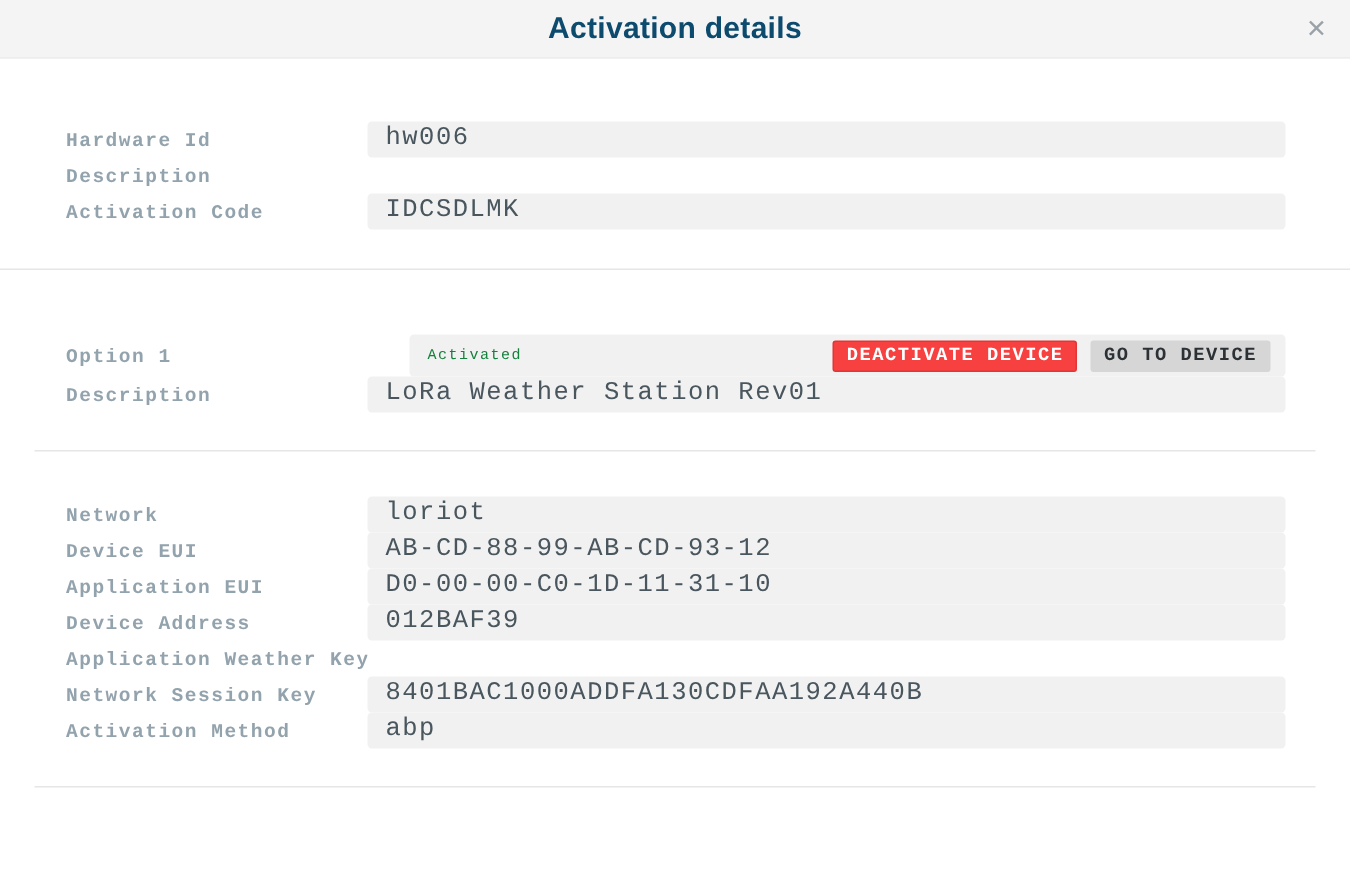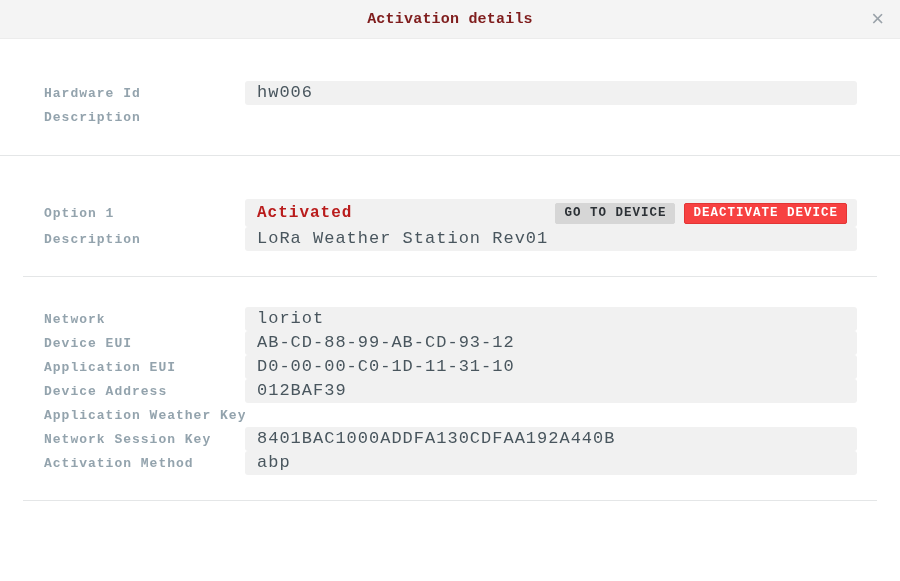--- a/index.html
+++ b/index.html
@@ -7,22 +7,22 @@
   body { font-family: "Liberation Mono", monospace; }
 
   .modal { width: 900px; height: 581px; background: #ffffff; position: relative; }
 
   
   .modal-header {
     height: 39px; background: #f4f4f4; border-bottom: 1px solid #ececec;
     display: flex; align-items: center; justify-content: center; position: relative;
   }
   .modal-title {
-    font-family: Liberation Mono, monospace; font-size: 15px; font-weight: 700;
-    color: #7f1d1d; letter-spacing: 0.2px;
+    font-family: Liberation Sans, sans-serif; font-size: 20px; font-weight: 700;
+    color: #0c4a6e; letter-spacing: 0.2px;
   }
   .close {
     position: absolute; right: 12px; top: 50%; transform: translateY(-50%);
     font-family: "Liberation Sans", sans-serif; font-size: 22px; font-weight: 400;
     color: #9aa2a9; cursor: pointer; line-height: 1; padding: 2px 4px;
   }
 
   main { padding: 0 43px 0 44px; }
 
   
@@ -43,26 +43,26 @@
   hr.full  { margin: 26px -43px 0 -44px; }
   hr.inset { margin: 25px -20px 0 -21px; }
 
   
   .section-device  { margin-top: 42px; }
   .section-option  { margin-top: 43px; }
   .section-network { margin-top: 30px; }
   .last-divider { margin-top: 23px; }
 
   
-  .row.option-row { height: 28px; }
+  .row.option-row { height: 28px; gap: 28px; }
   .status-box {
     flex: 1; height: 28px; background: #f1f1f1; border-radius: 3px;
     display: flex; align-items: center; padding: 0 10px 0 12px;
   }
-  .status-text { font-size: 16px; font-weight: 700; color: #b91c1c; letter-spacing: 1px; }
+  .status-text { font-size: 10px; font-weight: 400; color: #15803d; letter-spacing: 1px; }
   .btn-group { margin-left: auto; display: flex; gap: 9px; }
   .btn {
     font-family: "Liberation Mono", monospace; font-size: 12.5px; font-weight: 700;
     height: 21px; line-height: 19px; padding: 0 8px; letter-spacing: 1px;
     border-radius: 2px; cursor: pointer; white-space: nowrap;
   }
   .btn-danger { background: #f74141; border: 1px solid #e23535; color: #ffffff; }
   .btn-gray   { background: #d6d6d6; border: 1px solid #d6d6d6; color: #2c3136; }
 </style>
 </head>
@@ -78,32 +78,36 @@
   <main>
 
     <section class="section-device">
       <div class="row">
         <div class="label">Hardware Id</div>
         <div class="value">hw006</div>
       </div>
       <div class="row">
         <div class="label">Description</div>
       </div>
+      <div class="row">
+        <div class="label">Activation Code</div>
+        <div class="value">IDCSDLMK</div>
+      </div>
     </section>
 
     <hr class="full">
 
     <section class="section-option">
       <div class="row option-row">
         <div class="label">Option 1</div>
         <div class="status-box">
           <span class="status-text">Activated</span>
           <span class="btn-group">
+            <button class="btn btn-danger">DEACTIVATE DEVICE</button>
             <button class="btn btn-gray">GO TO DEVICE</button>
-            <button class="btn btn-danger">DEACTIVATE DEVICE</button>
           </span>
         </div>
       </div>
       <div class="row">
         <div class="label">Description</div>
         <div class="value">LoRa Weather Station Rev01</div>
       </div>
     </section>
 
     <hr class="inset">

